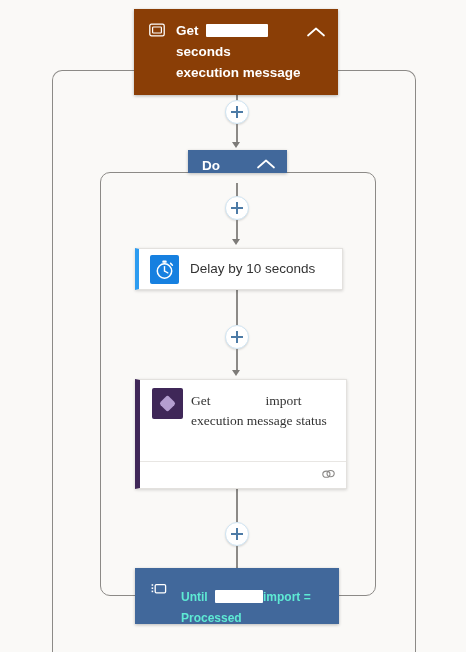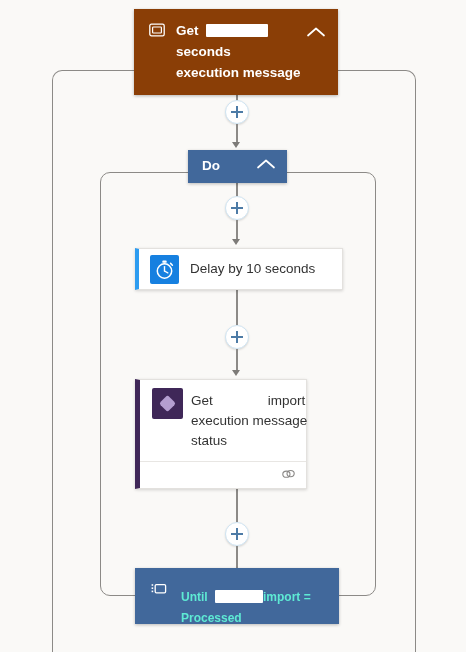--- a/index.html
+++ b/index.html
@@ -83,21 +83,21 @@
   .card-brown .chev {
     position: absolute;
     right: 12px;
     top: 17px;
   }
 
   .card-do {
     left: 188px;
     top: 150px;
     width: 99px;
-    height: 33px;
+    height: 23px;
     background: #41689b;
     box-shadow: 0 1px 3px rgba(0,0,0,0.25);
   }
   .card-do .do-label {
     position: absolute;
     left: 14px;
     top: 8px;
     color: #ffffff;
     font-size: 13.5px;
     font-weight: bold;
@@ -132,26 +132,27 @@
     position: absolute;
     left: 51px;
     top: 12px;
     color: #333333;
     font-size: 13.5px;
   }
 
   .card-msg {
     left: 135px;
     top: 379px;
-    width: 172px;
+    width: 212px;
     height: 110px;
     background: #ffffff;
     border: 1px solid #e3e1de;
     border-left: 5px solid #3f2758;
     box-shadow: 0 1px 3px rgba(0,0,0,0.16);
+    font-family: Liberation Serif, serif;
   }
   .card-msg .tile {
     position: absolute;
     left: 12px;
     top: 8px;
     width: 31px;
     height: 31px;
     background: #3f2758;
     border-radius: 2px;
   }

